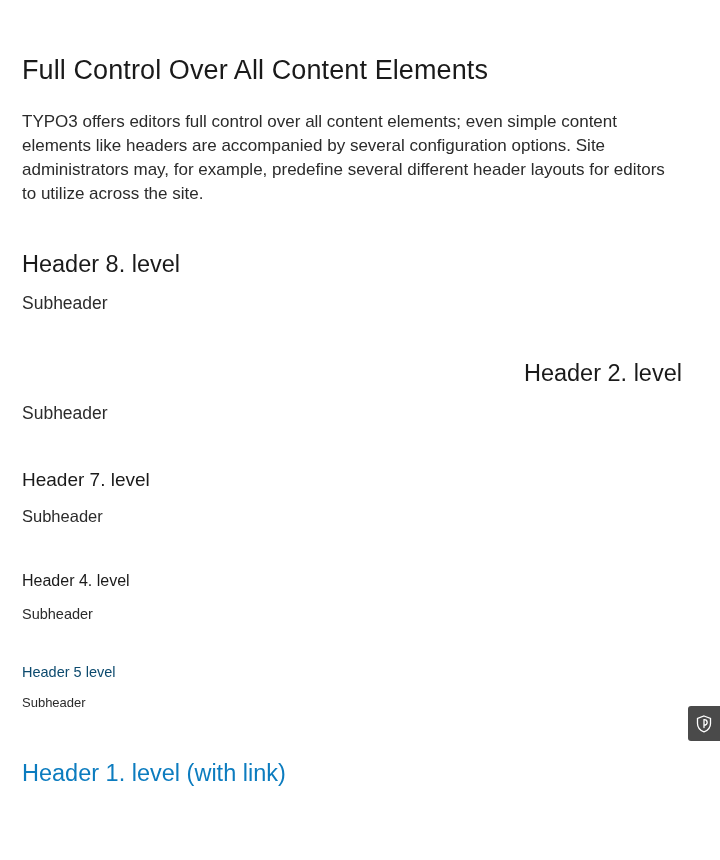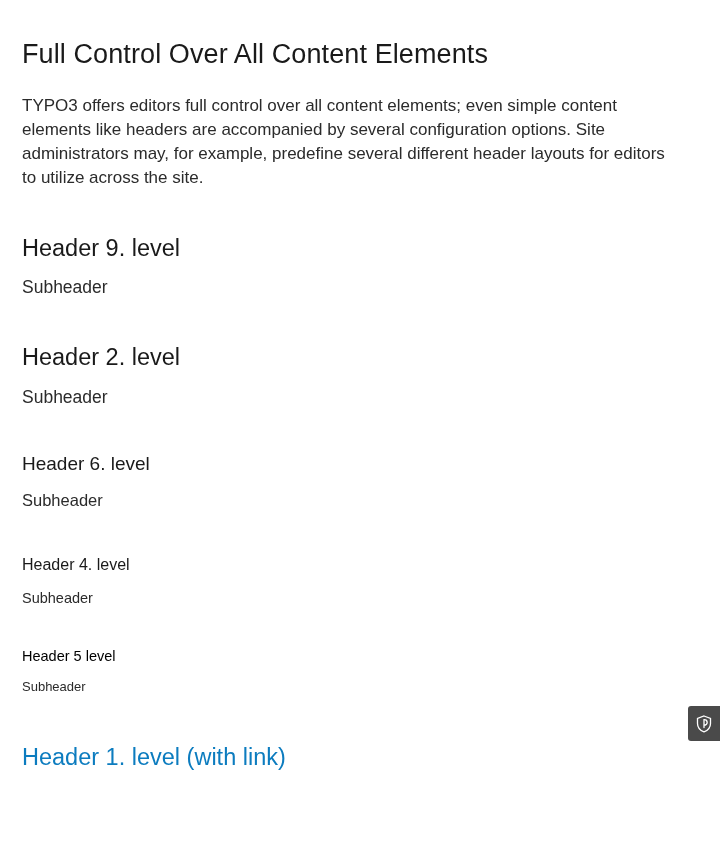--- a/index.html
+++ b/index.html
@@ -16,21 +16,21 @@
     position: relative;
   }
 
   .page {
     position: absolute;
     top: 0;
     left: 0;
     width: 720px;
     height: 860px;
     box-sizing: border-box;
-    padding: 0 22px;
+    padding: 16px 22px;
   }
 
   .content {
     width: 660px;
   }
 
   h1.main-title {
     font-size: 27px;
     font-weight: 400;
     line-height: 1.25;
@@ -66,20 +66,21 @@
     line-height: 1.2;
     margin: 15px 0 0 0;
   }
 
   .h-level-2 {
     font-size: 23.5px;
     font-weight: 400;
     color: #1a1a1a;
     line-height: 1.2;
     margin: 45px 0 15px 0;
+    text-align: right;
   }
   .sub-level-2 {
     font-size: 17.5px;
     font-weight: 400;
     color: #2b2b2b;
     line-height: 1.2;
     margin: 16px 0 0 0;
   }
 
   .h-level-3 {
@@ -108,21 +109,21 @@
     font-size: 14.5px;
     font-weight: 400;
     color: #2b2b2b;
     line-height: 1.2;
     margin: 16px 0 0 0;
   }
 
   .h-level-5 {
     font-size: 14.5px;
     font-weight: 400;
-    color: #000000;
+    color: #0c4a6e;
     line-height: 1.2;
     margin: 41px 0 0 0;
   }
   .sub-level-5 {
     font-size: 13px;
     font-weight: 400;
     color: #2b2b2b;
     line-height: 1.2;
     margin: 13px 0 0 0;
   }
@@ -159,31 +160,31 @@
 <body>
 
 <div class="page">
   <div class="content">
 
     <h1 class="main-title">Full Control Over All Content Elements</h1>
 
     <p class="intro">TYPO3 offers editors full control over all content elements; even simple content elements like headers are accompanied by several configuration options. Site administrators may, for example, predefine several different header layouts for editors to utilize across the site.</p>
 
     <div class="section">
-      <div class="h-level-1">Header 9. level</div>
+      <div class="h-level-1">Header 8. level</div>
       <div class="sub-level-1">Subheader</div>
     </div>
 
     <div class="section">
       <div class="h-level-2">Header 2. level</div>
       <div class="sub-level-2">Subheader</div>
     </div>
 
     <div class="section">
-      <div class="h-level-3">Header 6. level</div>
+      <div class="h-level-3">Header 7. level</div>
       <div class="sub-level-3">Subheader</div>
     </div>
 
     <div class="section">
       <div class="h-level-4">Header 4. level</div>
       <div class="sub-level-4">Subheader</div>
     </div>
 
     <div class="section">
       <div class="h-level-5">Header 5 level</div>

